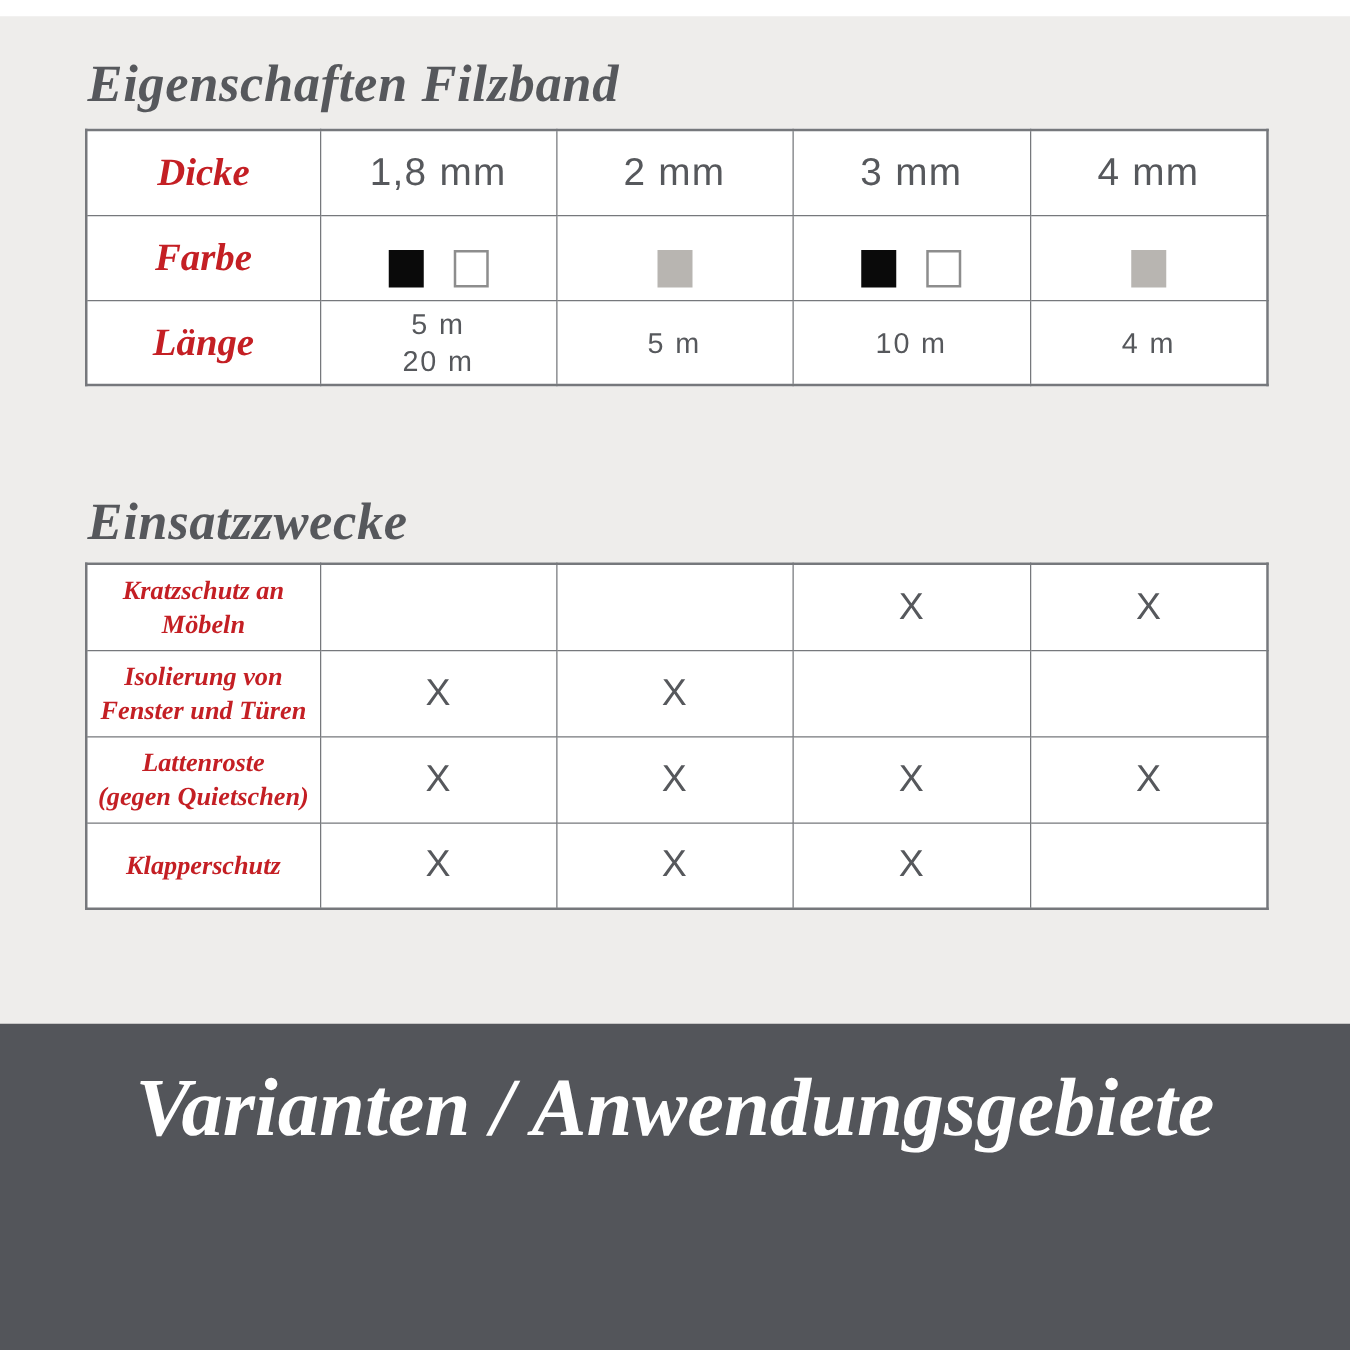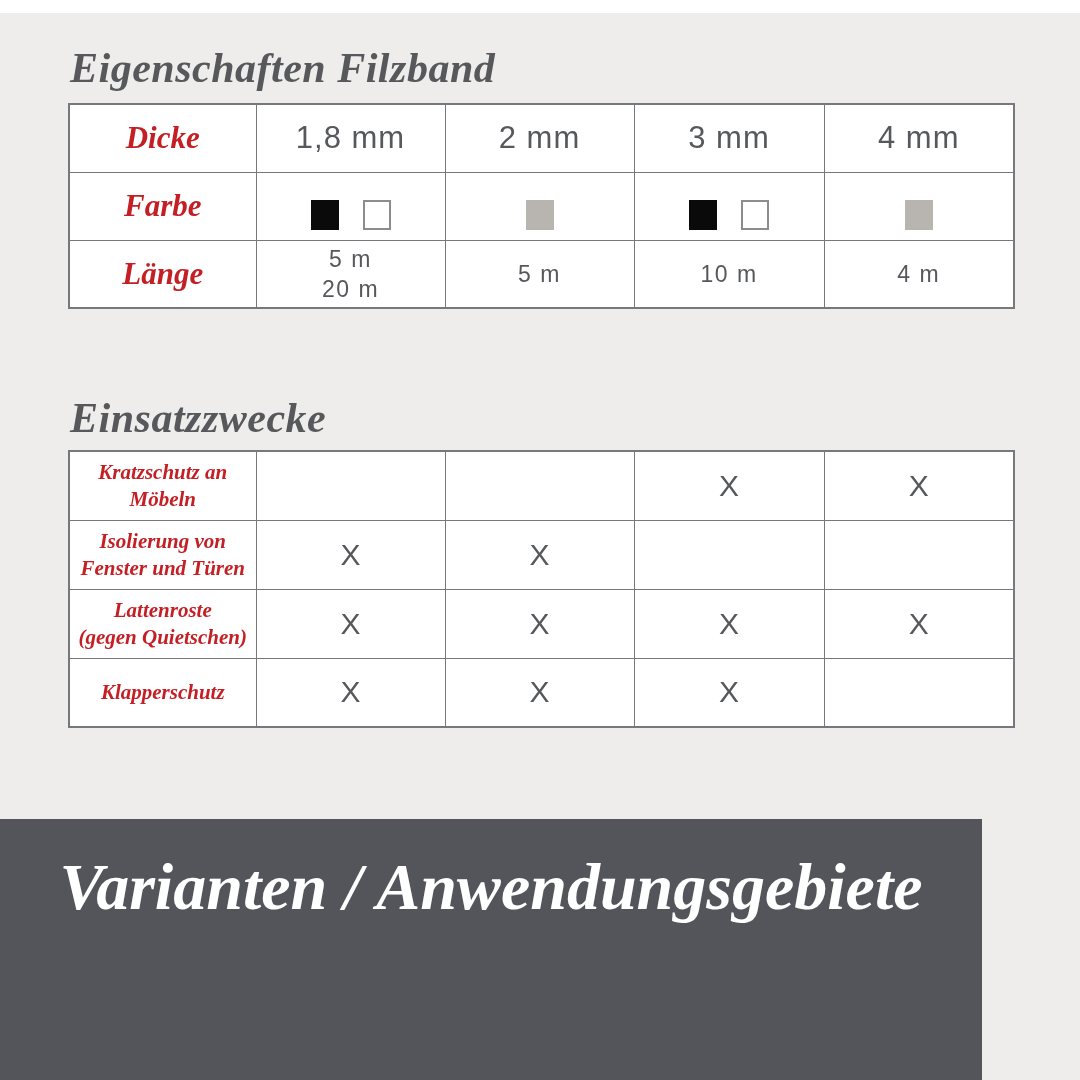--- a/index.html
+++ b/index.html
@@ -68,21 +68,21 @@
   .val-sm{font-size:23px;line-height:30px;letter-spacing:1.5px;color:var(--dark);}
   .x-cell{font-size:30px;color:var(--dark);}
 
   .swatch-group{display:inline-flex;gap:24px;align-items:center;vertical-align:middle;}
   .swatch{width:28px;height:30px;display:inline-block;}
   .swatch-black{background:#0a0a0a;}
   .swatch-white{background:#ffffff;border:2px solid #8d8d8d;}
   .swatch-gray{background:var(--swatch-gray);}
 
   .banner{
-    position:absolute;left:0;top:819px;width:982px;height:261px;
+    position:absolute;left:0;top:819px;width:1080px;height:261px;
     background:var(--banner-bg);
     display:flex;justify-content:center;align-items:flex-start;
     padding-top:30px;
   }
   .banner-text{
     font-family:"Liberation Serif", serif;
     font-style:italic;font-weight:bold;
     font-size:66px;line-height:76px;
     color:#ffffff;
     white-space:nowrap;

